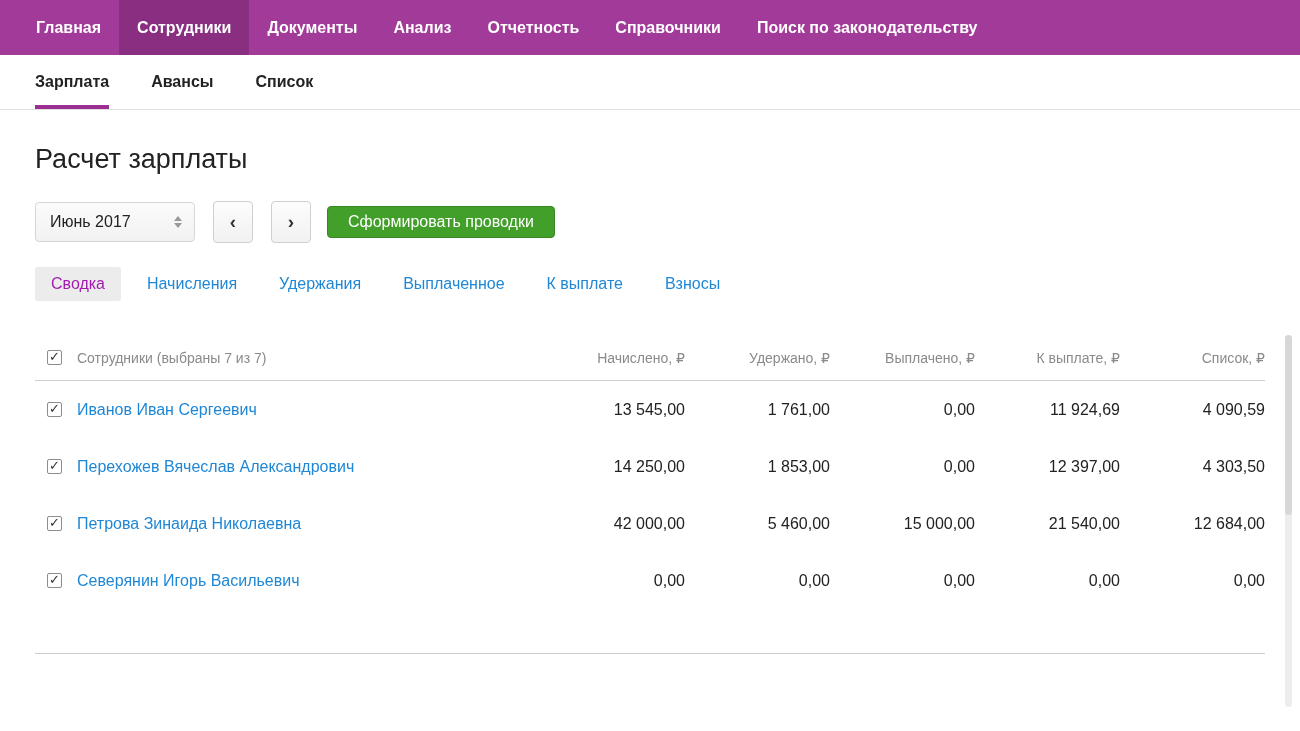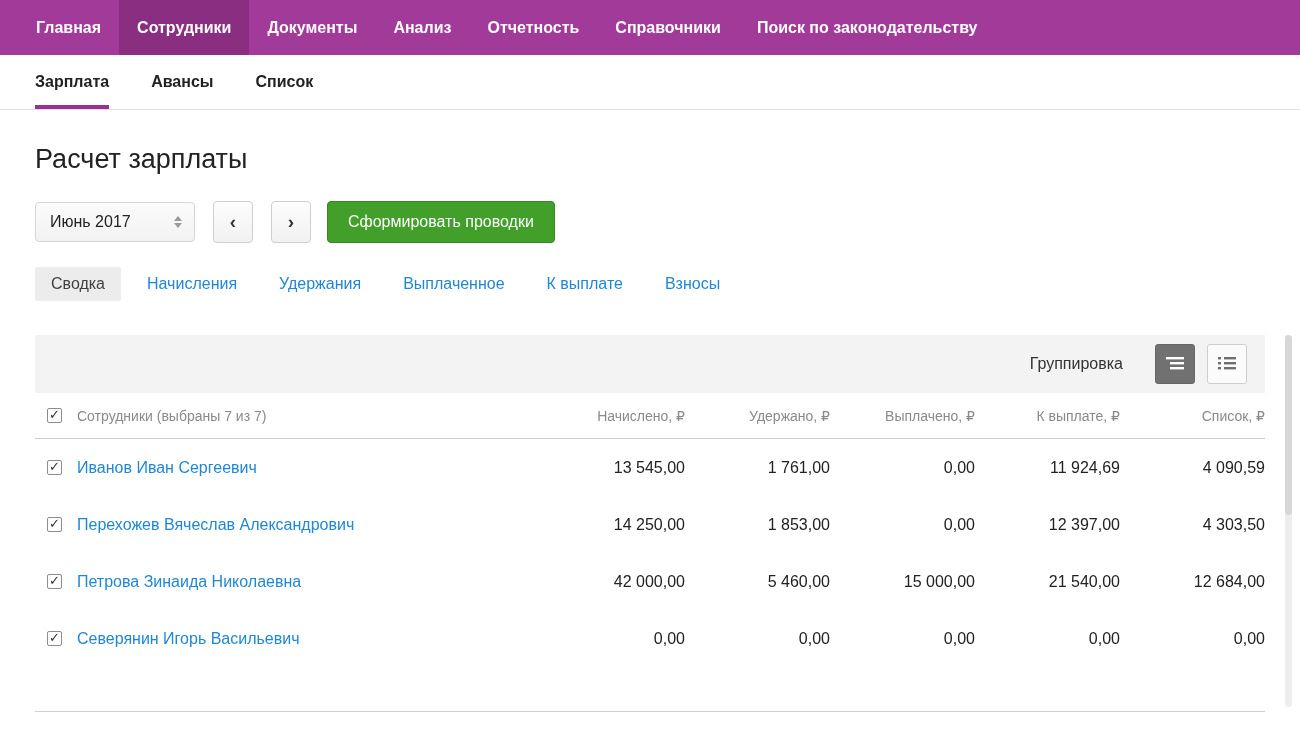--- a/index.html
+++ b/index.html
@@ -28,26 +28,26 @@
     border: 1px solid #d6d6d6; border-radius: 4px; display: flex; align-items: center;
     justify-content: space-between; padding: 0 12px 0 14px; font-size: 16px; color: #222; cursor: pointer; }
   .sort-carets { display: flex; flex-direction: column; align-items: center; margin-left: 14px; }
   .caret-up { width: 0; height: 0; border-left: 4px solid transparent; border-right: 4px solid transparent;
     border-bottom: 5px solid #9a9a9a; margin-bottom: 2px; }
   .caret-down { width: 0; height: 0; border-left: 4px solid transparent; border-right: 4px solid transparent;
     border-top: 5px solid #9a9a9a; }
   .nav-btn { height: 42px; width: 40px; margin-left: 18px; background: linear-gradient(#fdfdfd, #f1f1f1);
     border: 1px solid #cfcfcf; border-radius: 4px; display: flex; align-items: center; justify-content: center;
     font-size: 19px; font-weight: 700; color: #333; cursor: pointer; }
-  .btn-green { height: 42px; margin-left: 16px; background: #419f2a; border: 1px solid #36881f;
+  .btn-green { height: 32px; margin-left: 16px; background: #419f2a; border: 1px solid #36881f;
     border-radius: 4px; color: #fff; font-size: 16px; padding: 0 20px; display: flex; align-items: center; cursor: pointer; }
 
   .tabs { margin-top: 24px; display: flex; align-items: center; }
   .tab { font-size: 16px; padding: 8px 16px; cursor: pointer; color: #1f87d6; border-radius: 2px; margin-right: 10px; }
-  .tab.active { background: #ececec; color: #404040; text-align: center; }
+  .tab.active { background: #ececec; color: #a21caf; text-align: center; }
   .tab:not(.active) { text-decoration: none; }
 
   
   .table-panel { margin-top: 34px; position: relative; }
   .grouping-strip { height: 58px; background: #f3f3f3; display: flex; align-items: center;
     justify-content: flex-end; padding-right: 18px; }
   .grouping-label { font-size: 16px; color: #333; margin-right: 20px; }
   .view-toggle { width: 40px; height: 40px; border-radius: 3px; display: flex; align-items: center;
     justify-content: center; cursor: pointer; margin-left: 12px; }
   .view-toggle.active { background: #717171; border: 1px solid #676767; }
@@ -112,40 +112,20 @@
     <div class="tab active">Сводка</div>
     <div class="tab">Начисления</div>
     <div class="tab">Удержания</div>
     <div class="tab">Выплаченное</div>
     <div class="tab">К выплате</div>
     <div class="tab">Взносы</div>
   </div>
 
   <div class="table-panel">
 
-    <div class="grouping-strip">
-      <span class="grouping-label">Группировка</span>
-      <div class="view-toggle active">
-        <svg width="18" height="16" viewBox="0 0 18 16">
-          <rect x="0" y="1" width="18" height="2.4" fill="#ffffff"></rect>
-          <rect x="4" y="6" width="14" height="2.4" fill="#ffffff"></rect>
-          <rect x="4" y="11" width="14" height="2.4" fill="#ffffff"></rect>
-        </svg>
-      </div>
-      <div class="view-toggle inactive">
-        <svg width="18" height="16" viewBox="0 0 18 16">
-          <rect x="0" y="1" width="3" height="2.4" fill="#6f6f6f"></rect>
-          <rect x="6" y="1" width="12" height="2.4" fill="#6f6f6f"></rect>
-          <rect x="0" y="6" width="3" height="2.4" fill="#6f6f6f"></rect>
-          <rect x="6" y="6" width="12" height="2.4" fill="#6f6f6f"></rect>
-          <rect x="0" y="11" width="3" height="2.4" fill="#6f6f6f"></rect>
-          <rect x="6" y="11" width="12" height="2.4" fill="#6f6f6f"></rect>
-        </svg>
-      </div>
-    </div>
 
     <div class="grid-row thead-row">
       <span class="checkbox">
           <span class="check">✓</span>
         </span>
       <span class="emp-label">Сотрудники (выбраны 7 из 7)</span>
       <span class="col-h">Начислено, ₽</span>
       <span class="col-h">Удержано, ₽</span>
       <span class="col-h">Выплачено, ₽</span>
       <span class="col-h">К выплате, ₽</span>

